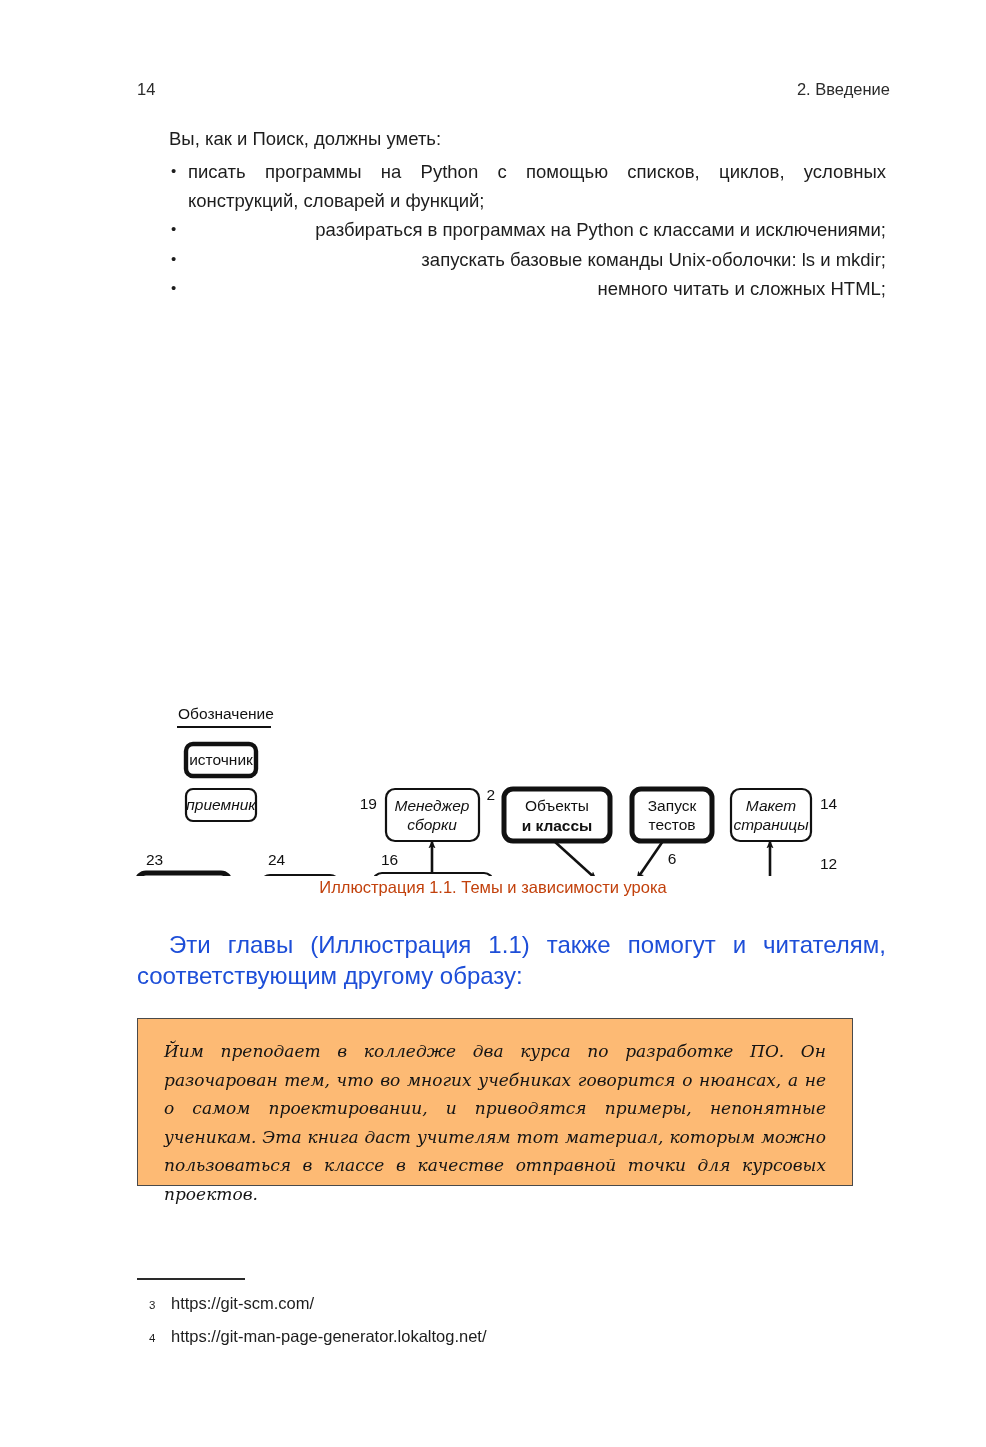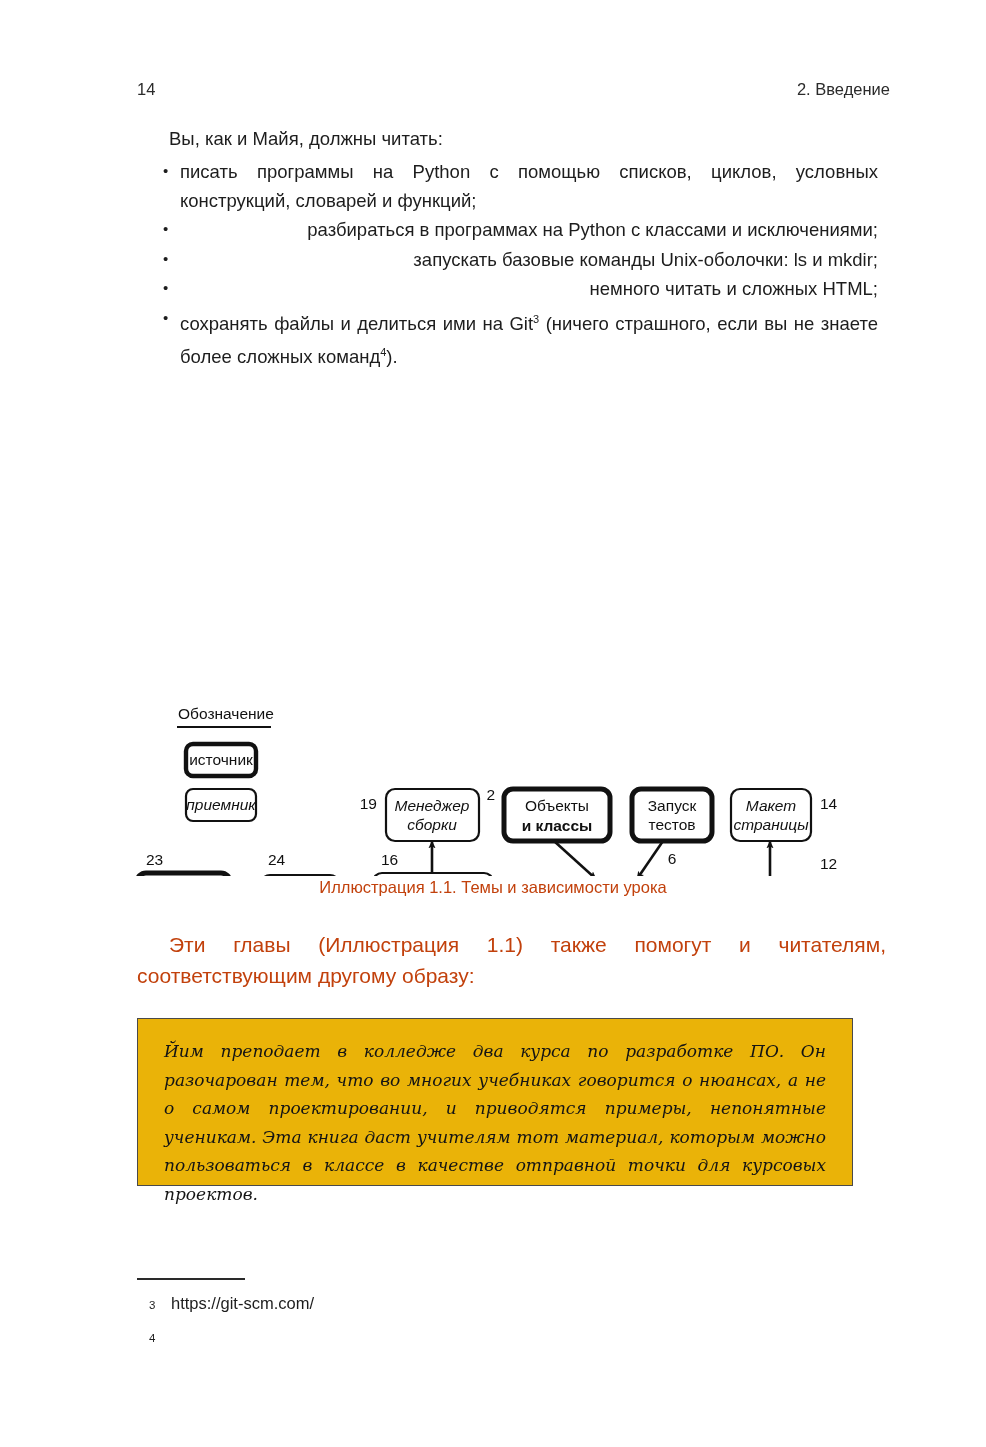--- a/index.html
+++ b/index.html
@@ -25,21 +25,21 @@
 
   
   .intro {
     position: absolute;
     top: 128px; left: 169px;
     font-size: 18.5px;
     color: #1d1d1d;
   }
   ul.skills {
     position: absolute;
-    top: 158px; left: 161px;
+    top: 158px; left: 169px;
     width: 717px;
     margin: 0; padding: 0;
     list-style: none;
   }
   ul.skills li {
     position: relative;
     padding-left: 19px;
     font-size: 18.5px;
     line-height: 28.5px;
     color: #1d1d1d;
@@ -68,33 +68,33 @@
     text-align: center;
     font-size: 16.5px;
     color: #c2410c;
   }
 
   
   .afterpara {
     position: absolute;
     top: 929px; left: 137px;
     width: 749px;
-    font-size: 21px;
+    font-size: 24px;
     line-height: 31px;
-    color: #c2410c;
+    color: #1d4ed8;
     text-align: justify;
     text-indent: 32px;
   }
 
   
   .callout {
     position: absolute;
     left: 137px; top: 1018px;
     width: 716px; height: 168px;
-    background: #eab308;
+    background: #fdba74;
     border: 1.4px solid #4a4a4a;
     padding: 18px 26px 0 26px;
   }
   .callout p {
     margin: 0;
     font-family: "DejaVu Serif", serif;
     font-style: italic;
     font-size: 17px;
     line-height: 28.5px;
     color: #141414;
@@ -147,28 +147,27 @@
   }
 </style>
 </head>
 <body>
 
 <div class="runhead">
   <span>14</span>
   <span>2. Введение</span>
 </div>
 
-<div class="intro">Вы, как и Майя, должны читать:</div>
+<div class="intro">Вы, как и Поиск, должны уметь:</div>
 
 <ul class="skills">
   <li>писать программы на Python с помощью списков, циклов, условных конструкций, словарей и функций;</li>
   <li class="nojust">разбираться в программах на Python с классами и исключениями;</li>
   <li class="nojust">запускать базовые команды Unix-оболочки: ls и mkdir;</li>
   <li class="nojust">немного читать и сложных HTML;</li>
-  <li><span>сохранять файлы и делиться ими на Git</span><sup class="fn">3</sup><span> (ничего страшного, если вы не знаете более сложных команд</span><sup class="fn">4</sup><span>).</span></li>
 </ul>
 
 <div id="figure">
 <svg width="986" height="490" viewBox="0 0 986 490" xmlns="http://www.w3.org/2000/svg">
   <defs>
     <marker id="ah" markerWidth="9" markerHeight="9" refX="7.4" refY="3.6" orient="auto" markerUnits="userSpaceOnUse">
       <path d="M0,0 L8,3.6 L0,7.2 L1.8,3.6 z" fill="#111"></path>
     </marker>
   </defs>
 
@@ -421,14 +420,15 @@
 </div>
 
 <div class="fnrule"></div>
 <div class="footnotes">
   <div class="fnrow">
     <span class="fnnum">3</span>
     <span>https://git-scm.com/</span>
   </div>
   <div class="fnrow">
     <span class="fnnum">4</span>
+    <span>https://git-man-page-generator.lokaltog.net/</span>
   </div>
 </div>
 
 </body></html>

